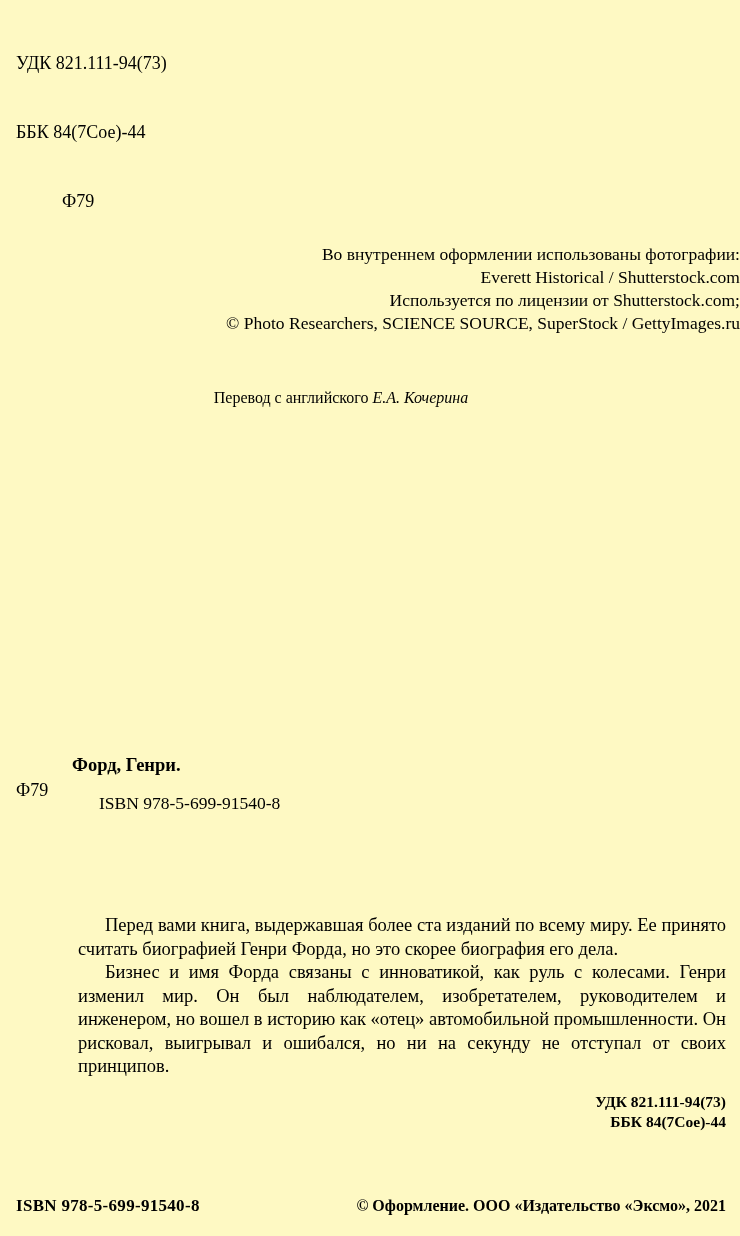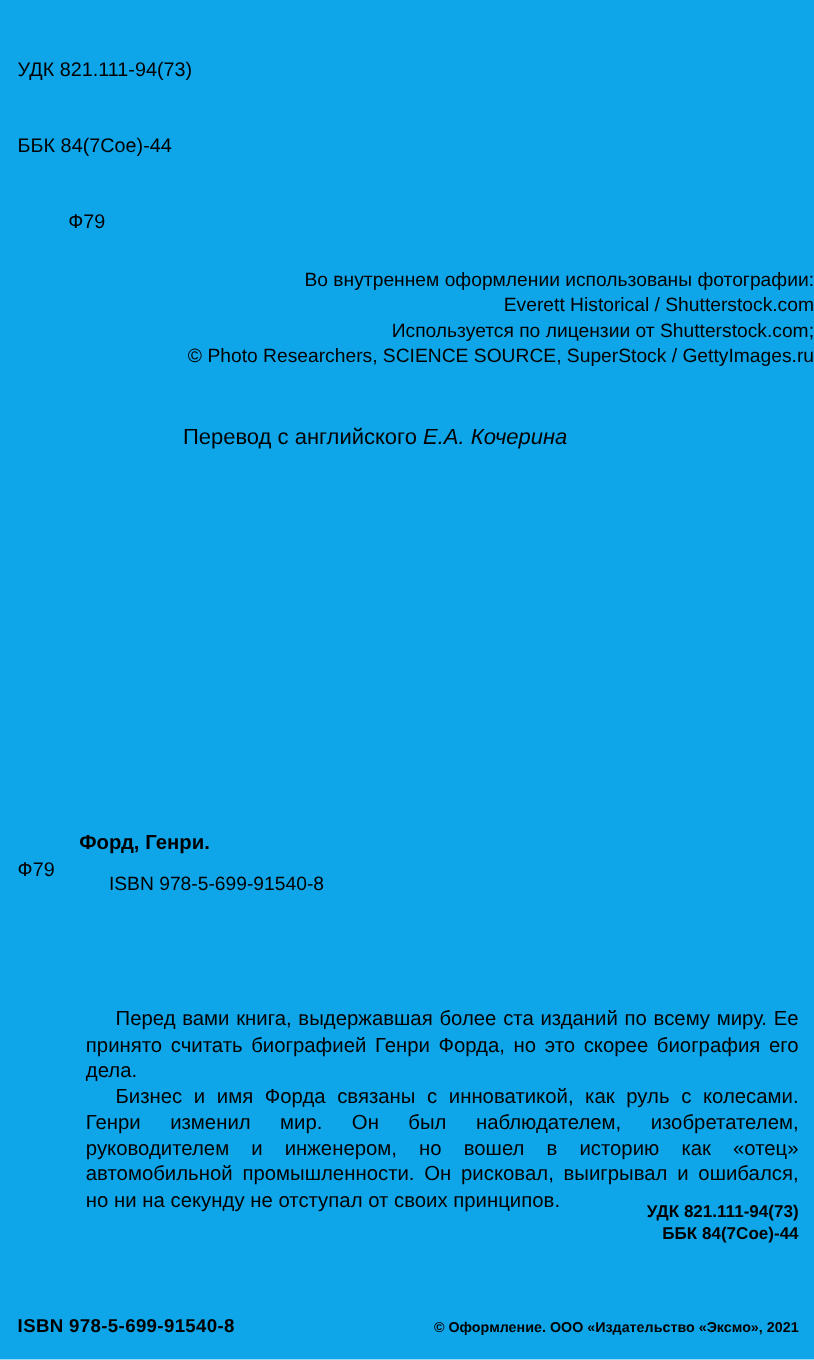--- a/index.html
+++ b/index.html
@@ -4,23 +4,23 @@
 <style>
   html, body {
     margin: 0;
     padding: 0;
     background: #ffffff;
   }
   .page {
     position: relative;
     width: 740px;
     height: 1236px;
-    background: #0ea5e9;
+    background: #fef9c3;
     color: #000000;
-    font-family: Liberation Sans, sans-serif;
+    font-family: Liberation Serif, serif;
     overflow: hidden;
   }
   
   .top-block {
     position: absolute;
     left: 16px;
     top: 6px;
     font-size: 18px;
     line-height: 23px;
     white-space: pre;
@@ -38,21 +38,21 @@
     font-size: 17.5px;
     line-height: 23px;
   }
   
   .translation {
     position: absolute;
     left: 0;
     top: 388px;
     width: 682px;
     text-align: center;
-    font-size: 20px;
+    font-size: 16px;
     line-height: 20px;
   }
   .translation .translator-name {
     font-style: italic;
   }
   
   .catalog {
     position: absolute;
     left: 16px;
     top: 753px;
@@ -117,21 +117,21 @@
     display: flex;
     justify-content: space-between;
     align-items: baseline;
     font-weight: bold;
   }
   .footer .footer-isbn {
     font-size: 17px;
     letter-spacing: 0.3px;
   }
   .footer .footer-copyright {
-    font-size: 13px;
+    font-size: 16px;
   }
 </style>
 </head>
 <body>
 
 <div class="page">
 
   <div class="top-block">
     <div>УДК 821.111-94(73)</div>
     <div>ББК 84(7Сое)-44</div>

